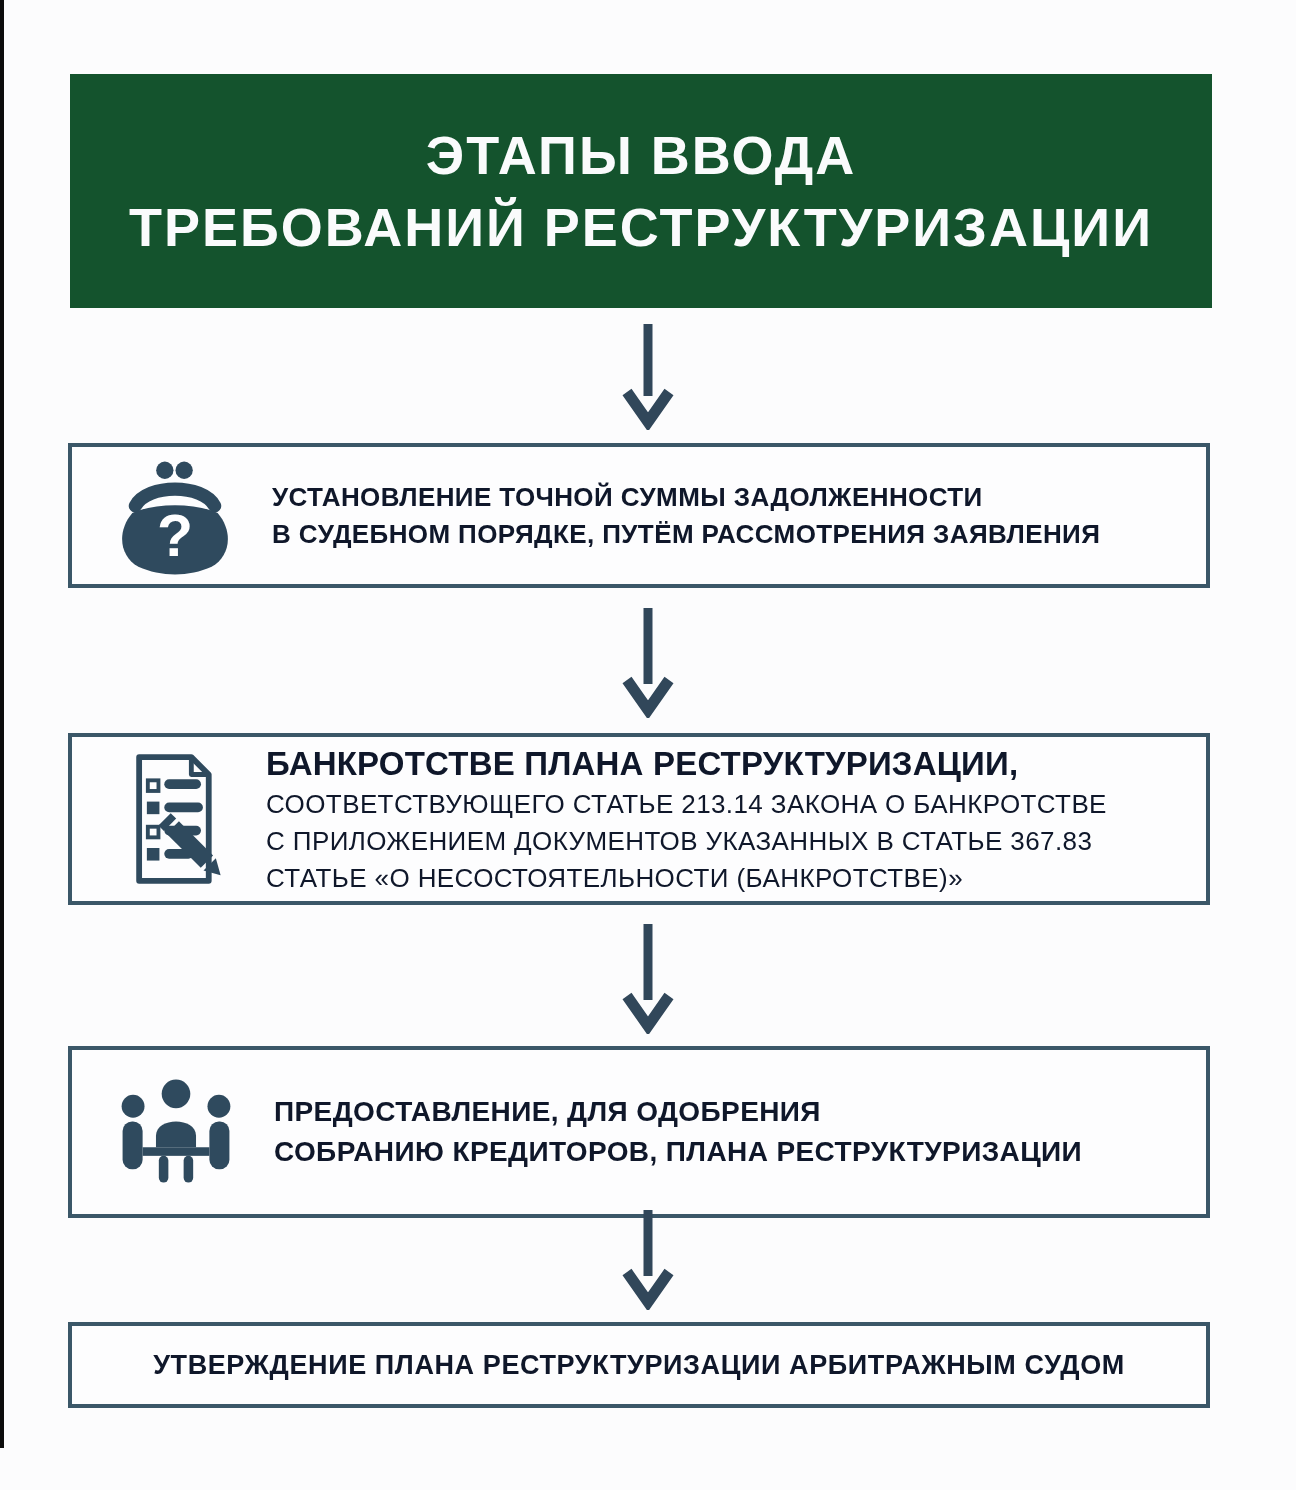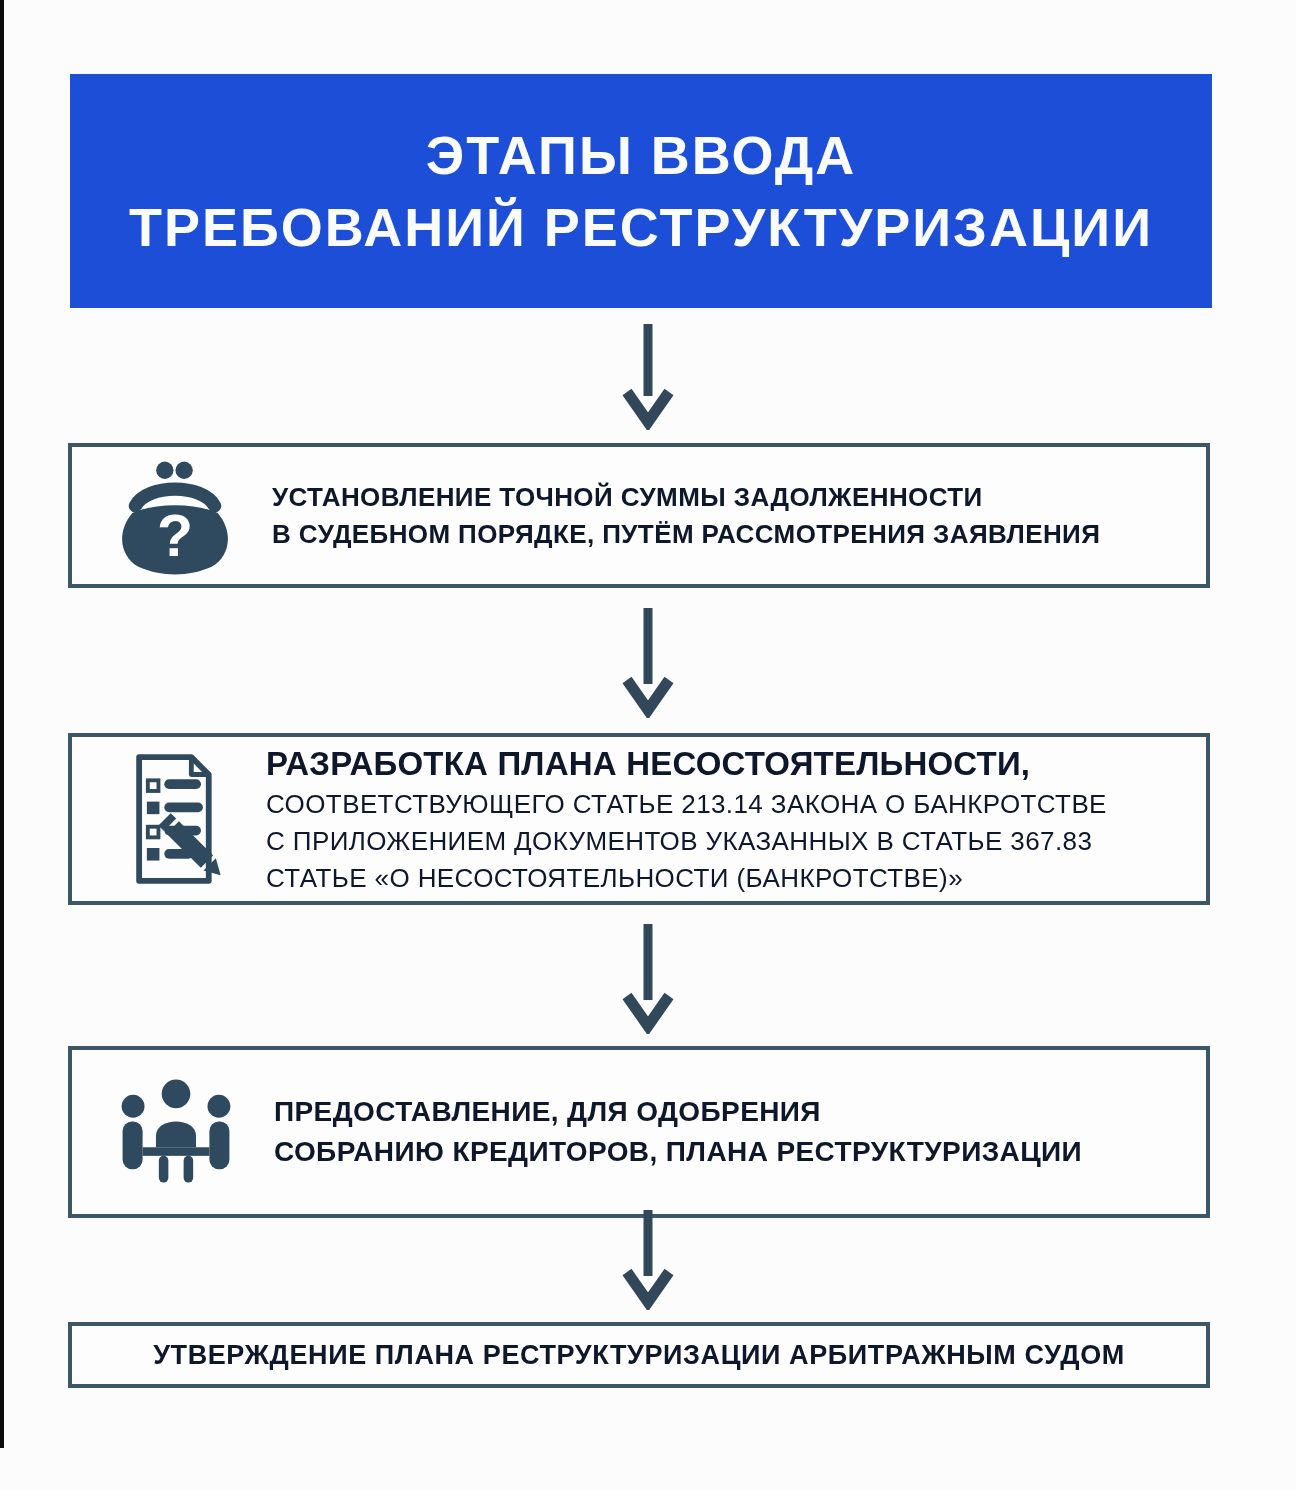--- a/index.html
+++ b/index.html
@@ -11,21 +11,21 @@
     overflow: hidden;
   }
   .edge-line {
     position: absolute; left: 0; top: 0;
     width: 4px; height: 1448px;
     background: #0c0c0c;
   }
   .header {
     position: absolute; left: 70px; top: 74px;
     width: 1142px; height: 234px;
-    background: #1d4ed8;
+    background: #14532d;
     display: flex; flex-direction: column;
     align-items: center; justify-content: center;
   }
   .header .t {
     color: #fafbfc;
     font-weight: bold;
     font-size: 54px;
     line-height: 72px;
     letter-spacing: 2px;
     white-space: nowrap;
@@ -113,21 +113,21 @@
         <rect x="34" y="100" width="13" height="13" fill="#2f4a5e"></rect>
         <rect x="52" y="101" width="30" height="10" rx="5" fill="#2f4a5e"></rect>
         <g transform="rotate(-45 82 100)">
           <rect x="73" y="58" width="18" height="8" fill="#2f4a5e"></rect>
           <rect x="73" y="70" width="18" height="50" fill="#2f4a5e"></rect>
           <path d="M73 124 H91 L82 140 Z" fill="#2f4a5e"></path>
         </g>
       </svg>
     </span>
     <div class="lines">
-      <div class="ln title2">РАЗРАБОТКА ПЛАНА НЕСОСТОЯТЕЛЬНОСТИ,</div>
+      <div class="ln title2">БАНКРОТСТВЕ ПЛАНА РЕСТРУКТУРИЗАЦИИ,</div>
       <div class="ln">СООТВЕТСТВУЮЩЕГО СТАТЬЕ 213.14 ЗАКОНА О БАНКРОТСТВЕ</div>
       <div class="ln">С ПРИЛОЖЕНИЕМ ДОКУМЕНТОВ УКАЗАННЫХ В СТАТЬЕ 367.83</div>
       <div class="ln">СТАТЬЕ «О НЕСОСТОЯТЕЛЬНОСТИ  (БАНКРОТСТВЕ)»</div>
     </div>
   </section>
 
   <div class="arrow" style="top:922px; height:112px;">
     <svg viewBox="0 0 64 112" preserveAspectRatio="none">
       <line x1="32" y1="2" x2="32" y2="78" stroke="#31475a" stroke-width="9"></line>
       <path d="M11 74 L32 104 L53 74" fill="none" stroke="#31475a" stroke-width="11" stroke-linejoin="miter"></path>
@@ -154,17 +154,17 @@
     </div>
   </section>
 
   <div class="arrow" style="top:1208px; height:102px;">
     <svg viewBox="0 0 64 102" preserveAspectRatio="none">
       <line x1="32" y1="2" x2="32" y2="68" stroke="#31475a" stroke-width="9"></line>
       <path d="M11 64 L32 94 L53 64" fill="none" stroke="#31475a" stroke-width="11" stroke-linejoin="miter"></path>
     </svg>
   </div>
 
-  <section class="box final" style="top:1322px; height:66px;">
+  <section class="box final" style="top:1322px; height:86px;">
     <div class="ln b">УТВЕРЖДЕНИЕ ПЛАНА РЕСТРУКТУРИЗАЦИИ АРБИТРАЖНЫМ СУДОМ</div>
   </section>
 
 </div>
 
 </body></html>

